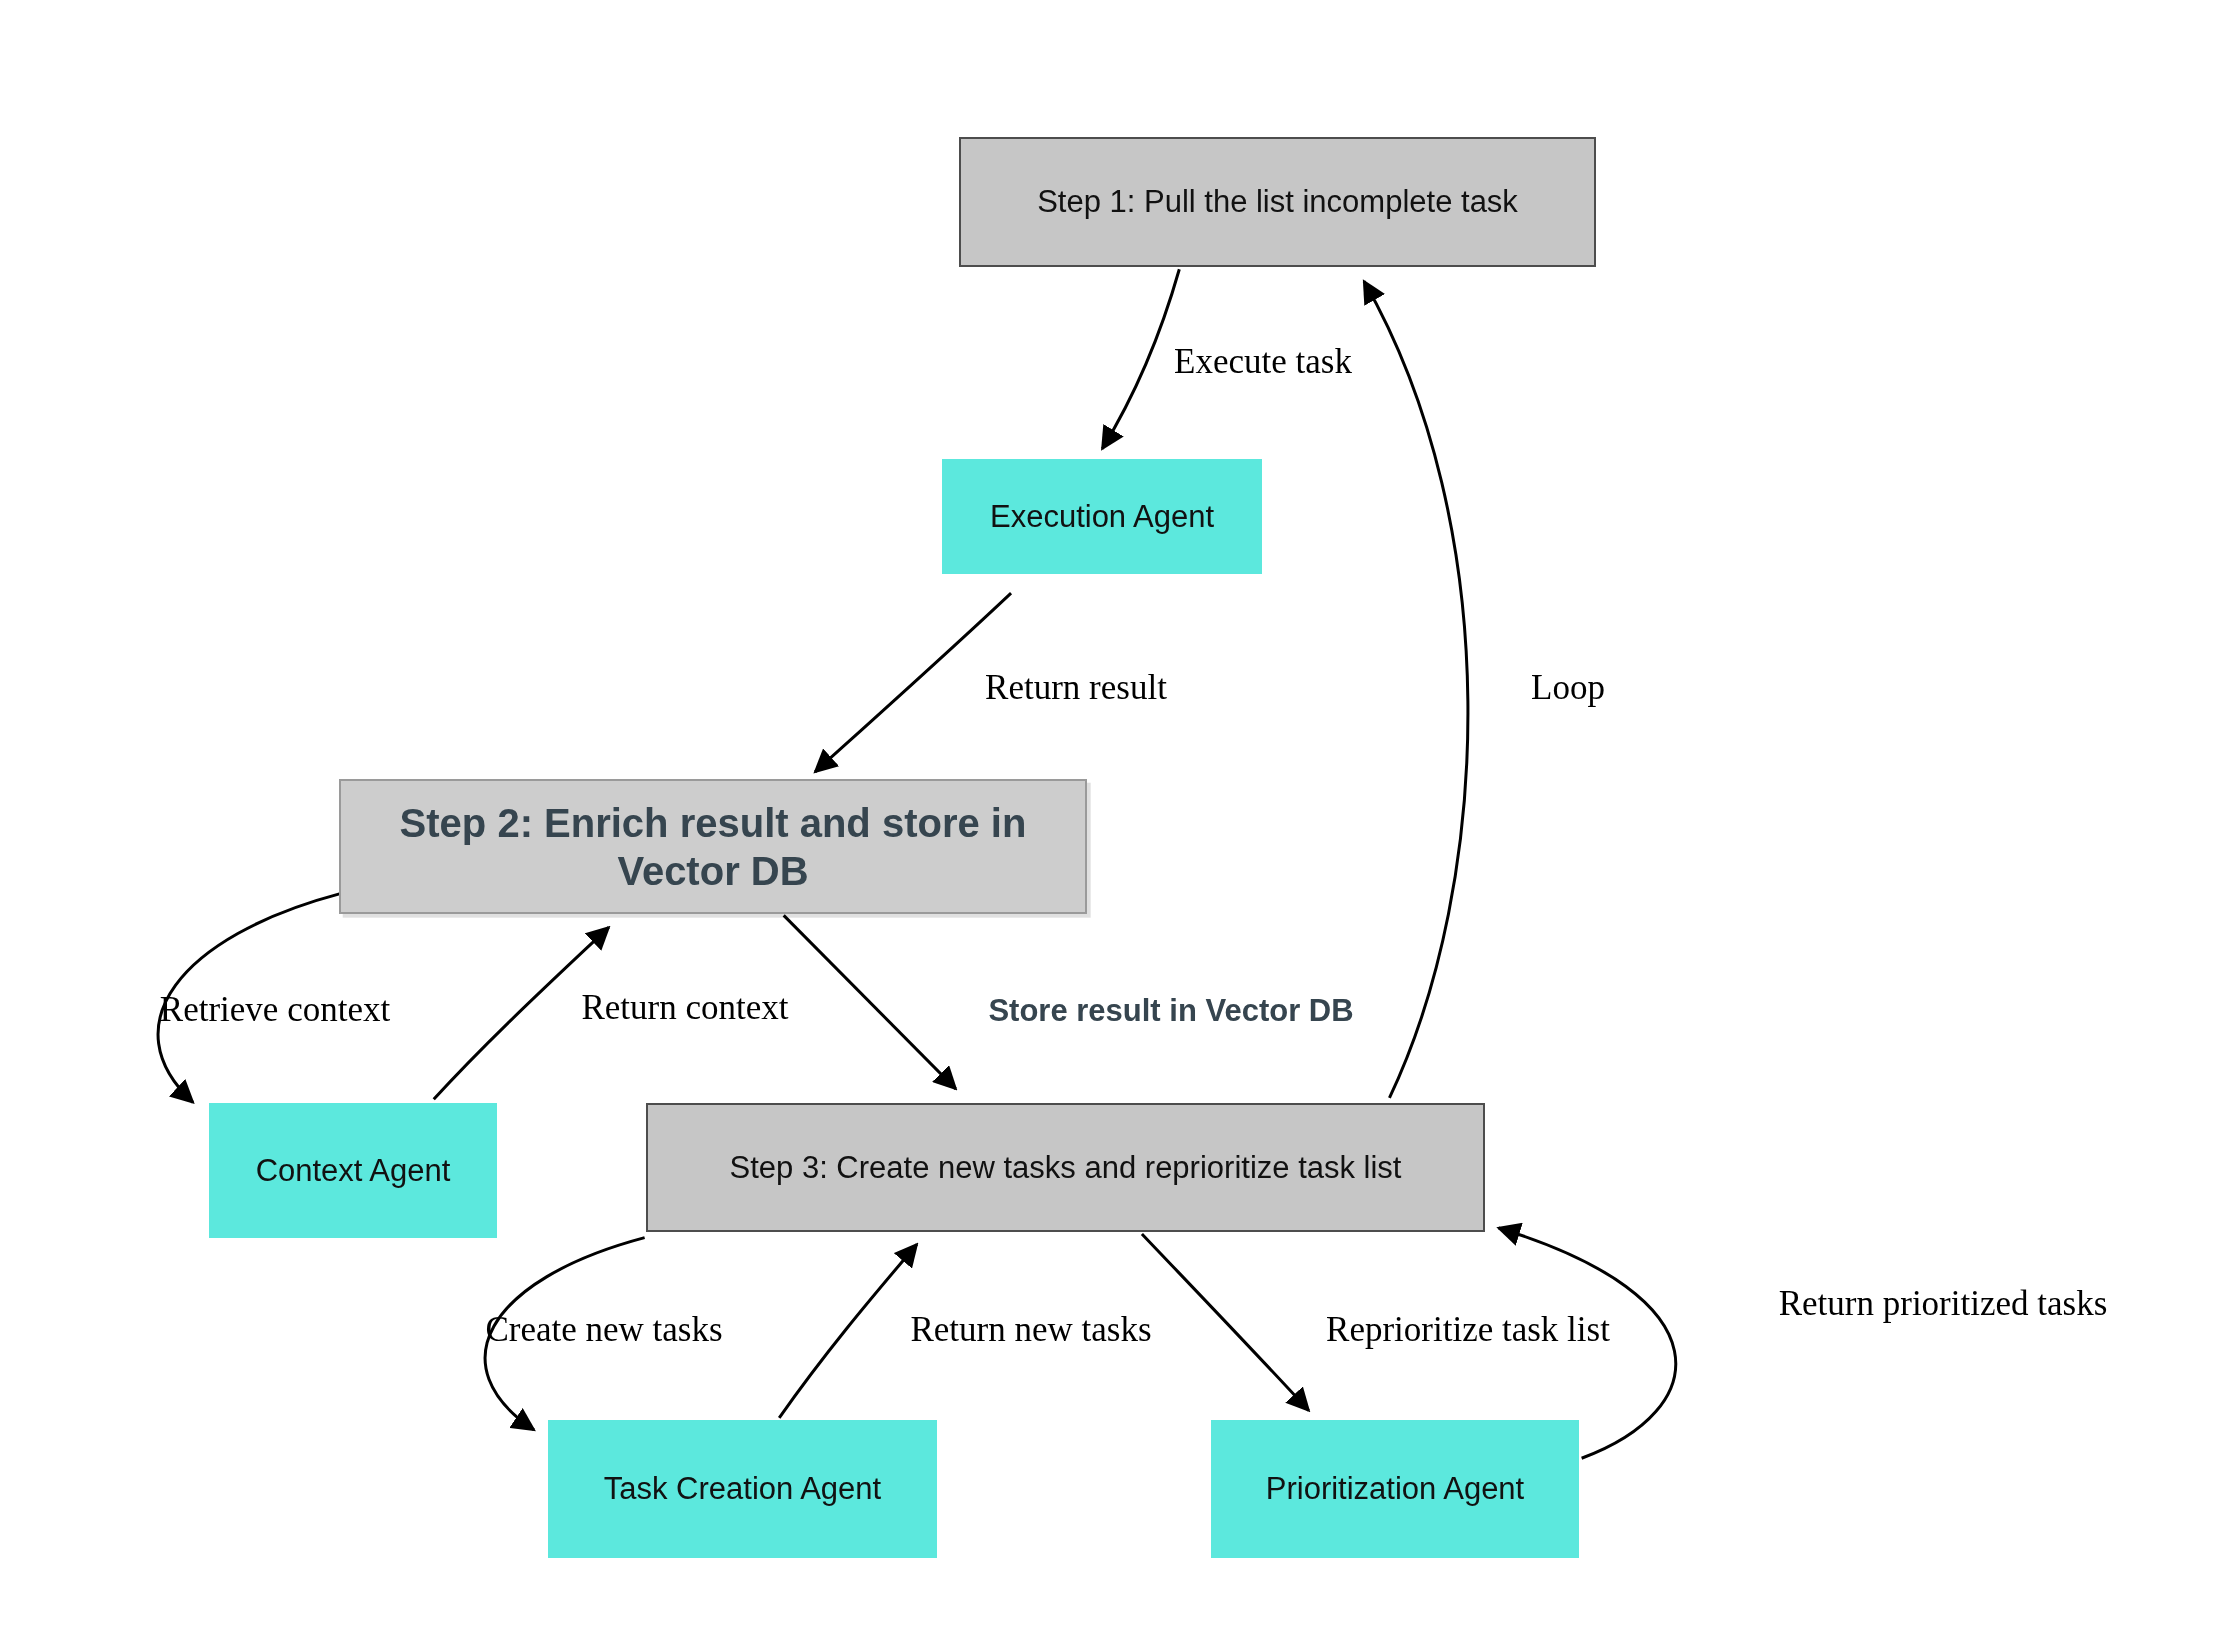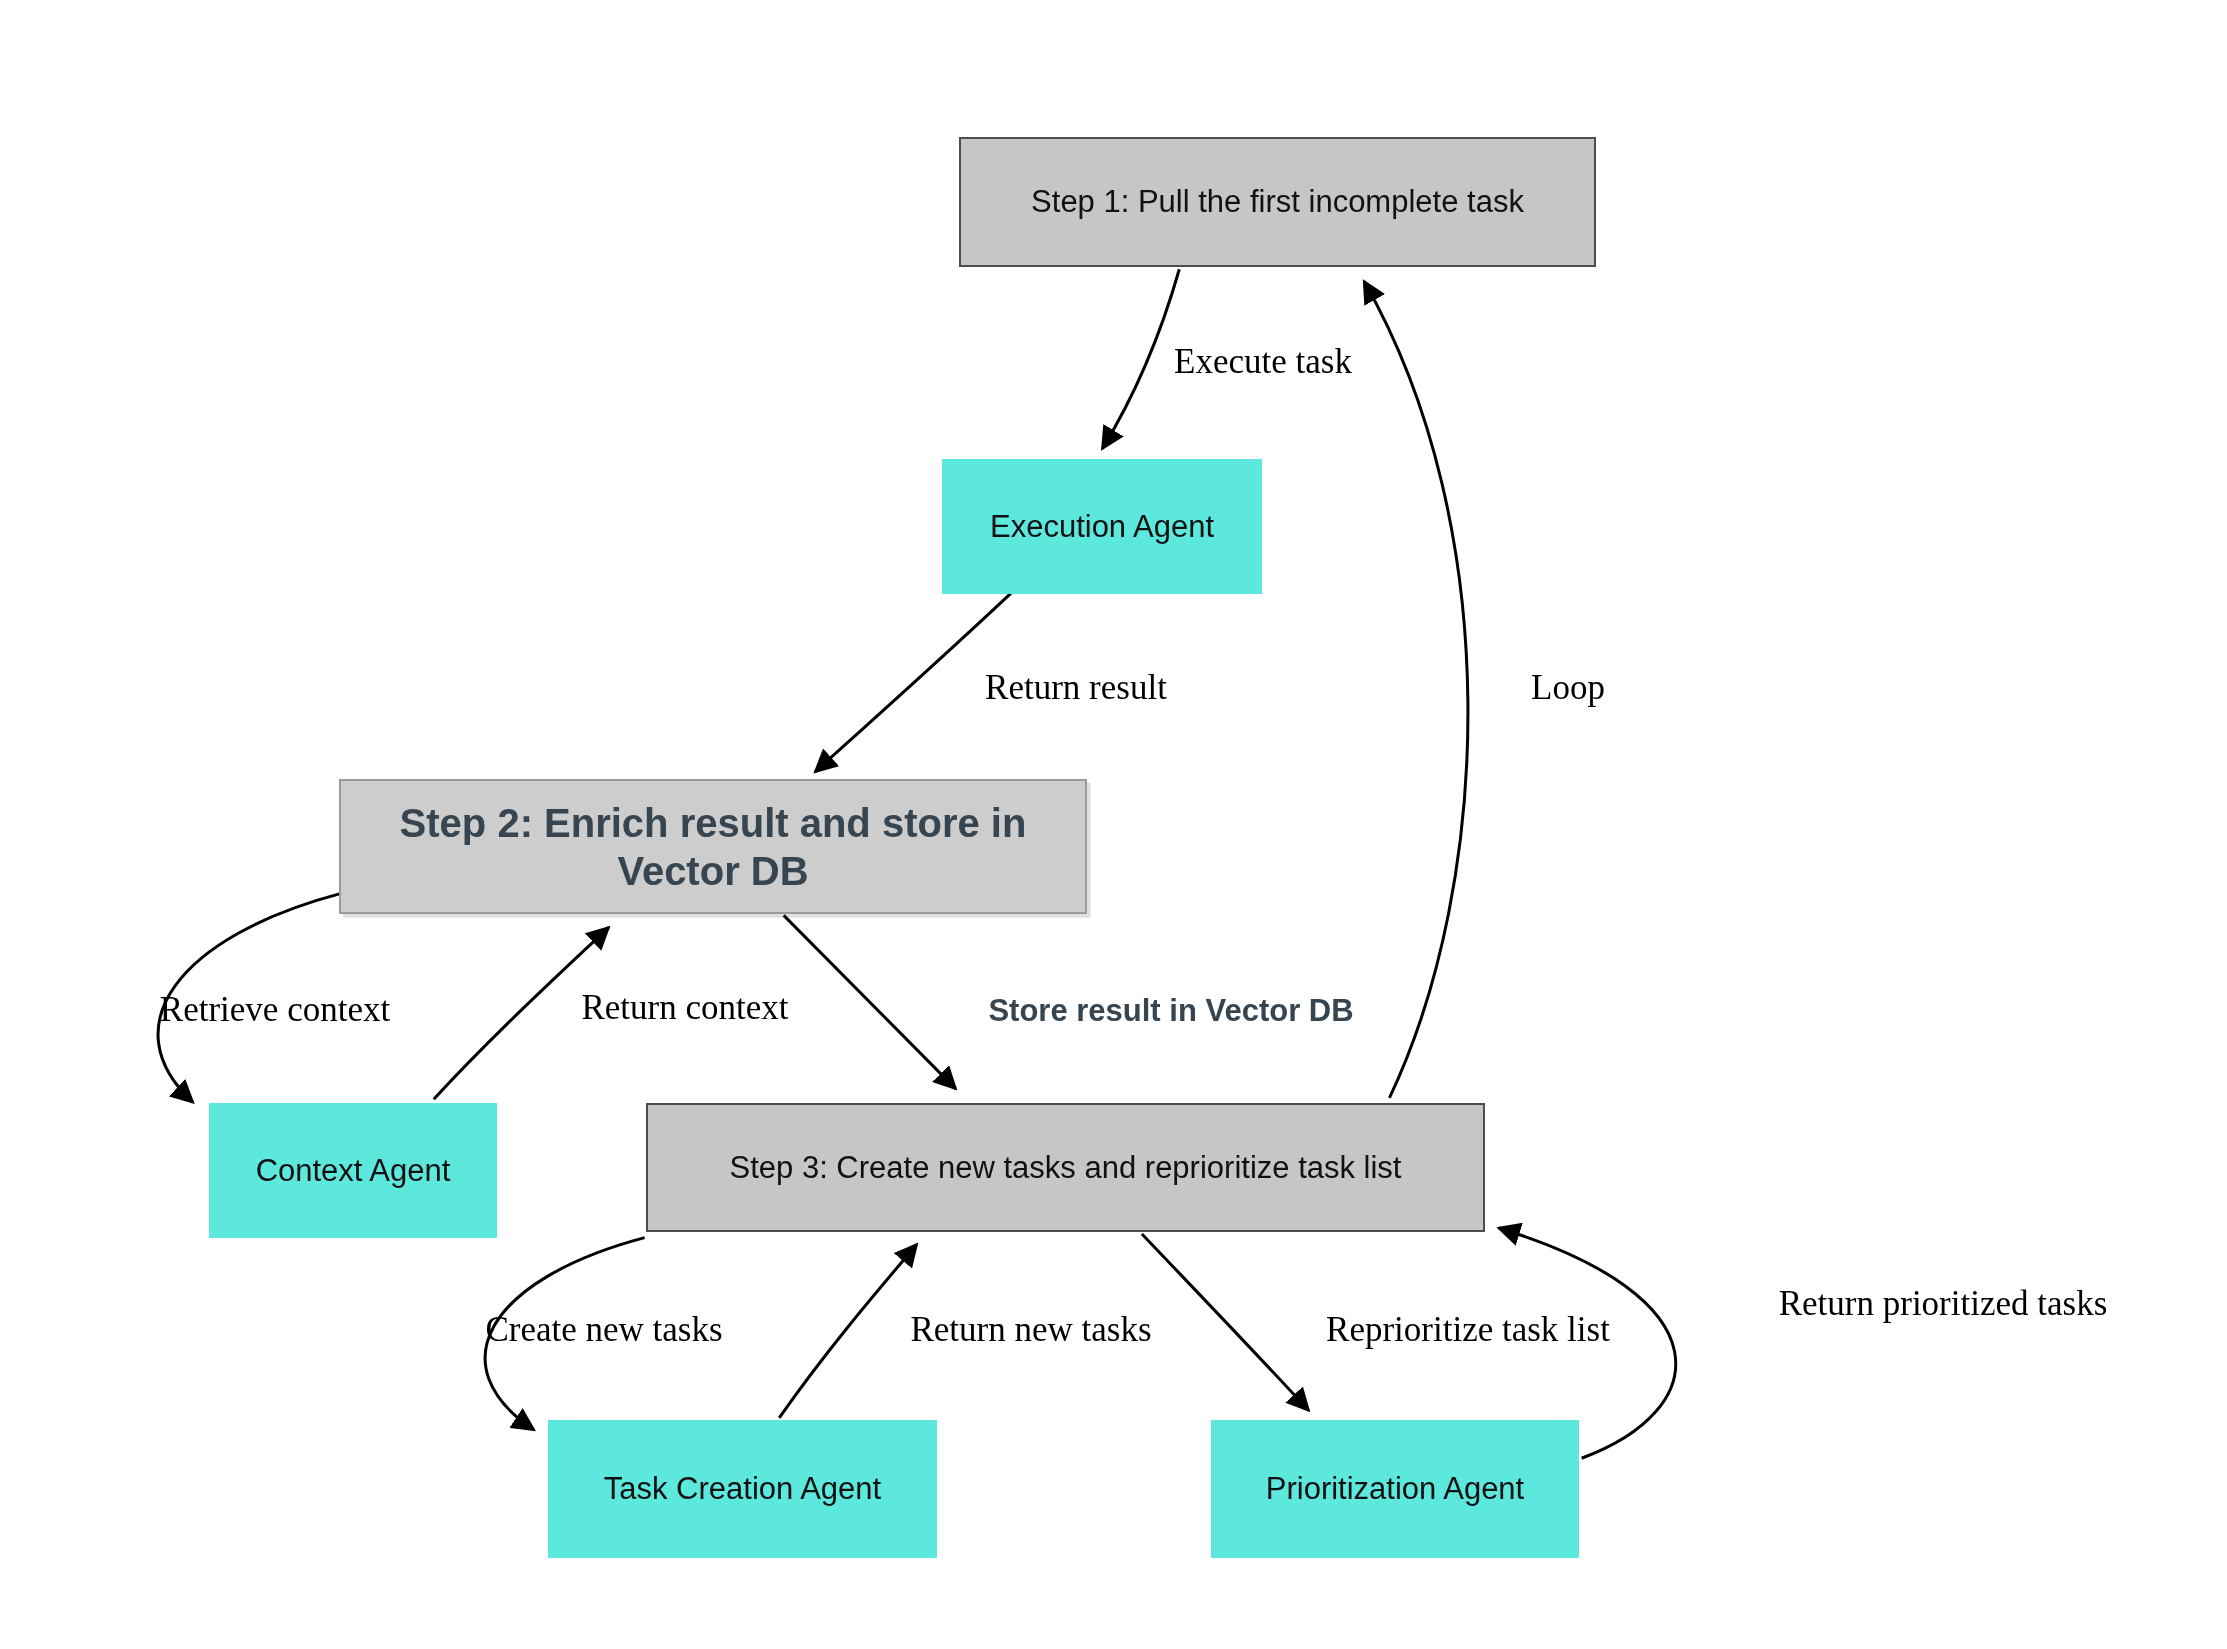--- a/index.html
+++ b/index.html
@@ -89,24 +89,24 @@
       <path d="M 580 1470 C 655 1388 742 1308 814 1240" marker-end="url(#arrow)"></path>
       <path d="M 1048 1224 C 1128 1305 1205 1382 1278 1456" marker-end="url(#arrow)"></path>
       <path d="M 862 1655 C 648 1712 588 1828 714 1912" marker-end="url(#arrow)"></path>
       <path d="M 1042 1896 C 1105 1806 1170 1730 1226 1664" marker-end="url(#arrow)"></path>
       <path d="M 1527 1650 C 1605 1732 1680 1810 1750 1886" marker-end="url(#arrow)"></path>
       <path d="M 2115 1950 C 2290 1885 2308 1735 2004 1642" marker-end="url(#arrow)"></path>
     </g>
   </svg>
 
   <div class="node step" style="left:959px; top:137px; width:637px; height:130px;">
-    <span class="label">Step 1: Pull the first incomplete task</span>
+    <span class="label">Step 1: Pull the list incomplete task</span>
   </div>
 
-  <div class="node agent" style="left:942px; top:459px; width:320px; height:135px;">
+  <div class="node agent" style="left:942px; top:459px; width:320px; height:115px;">
     <span class="label">Execution Agent</span>
   </div>
 
   <div class="node step light" style="left:339px; top:779px; width:748px; height:135px; font-size:40px;">
     <span class="label">Step 2: Enrich result and store in Vector DB</span>
   </div>
 
   <div class="node agent" style="left:209px; top:1103px; width:288px; height:135px;">
     <span class="label">Context Agent</span>
   </div>

